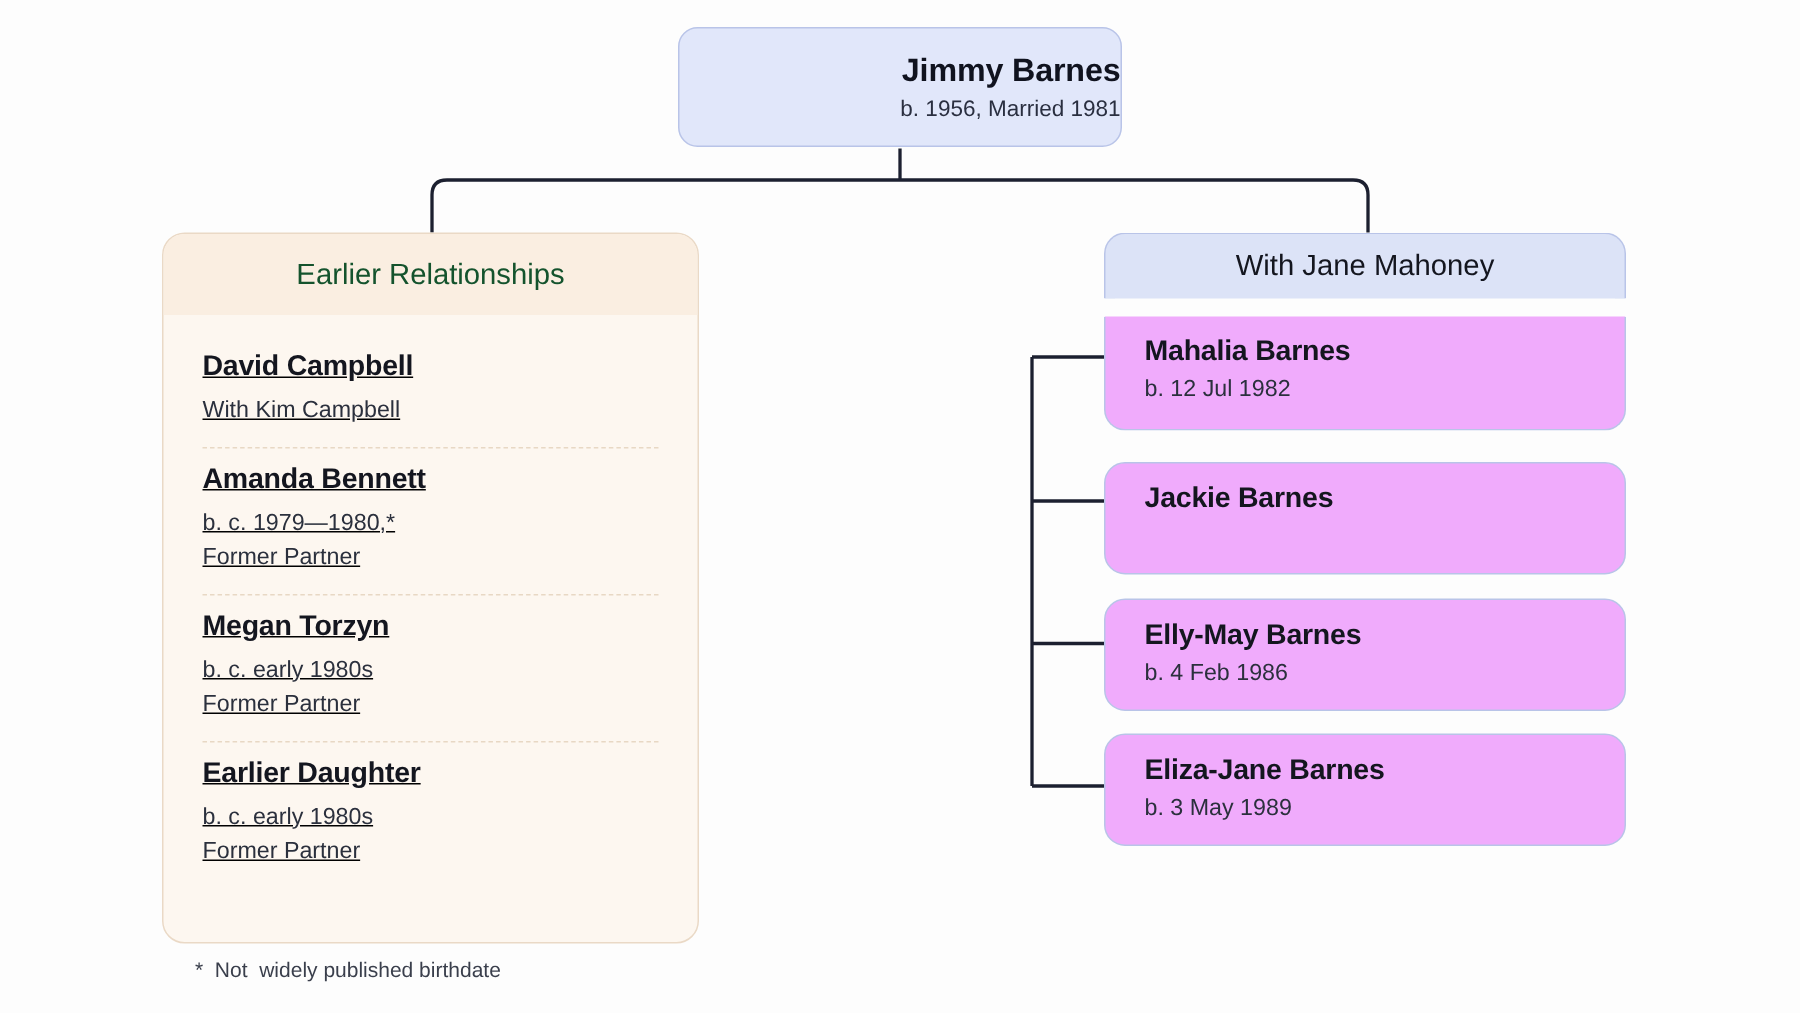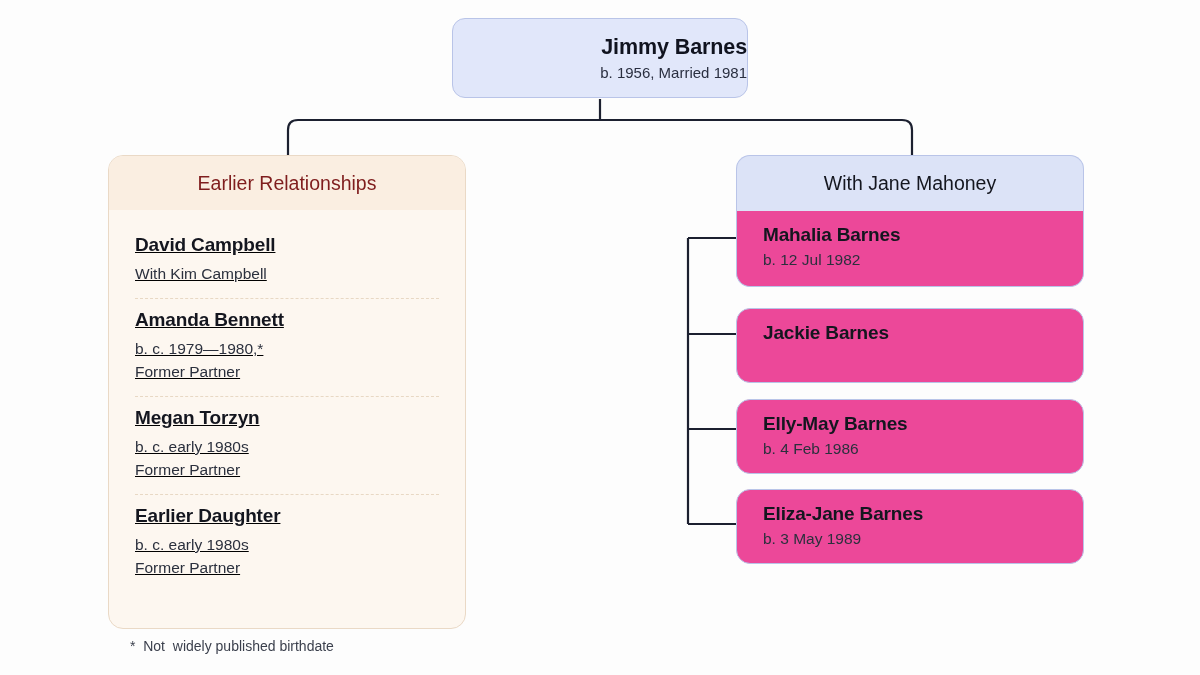--- a/index.html
+++ b/index.html
@@ -72,21 +72,21 @@
     border-radius: 15px;
     overflow: hidden;
   }
   .panel-left-header {
     height: 54px;
     background: #faeee1;
     display: flex;
     align-items: center;
     justify-content: center;
     font-size: 19.5px;
-    color: #7f1d1d;
+    color: #14532d;
   }
   .panel-left-body {
     padding: 14px 26px 10px 26px;
   }
 
   .rel-entry {
     padding: 10px 0 12px 0;
     text-decoration: underline;
   }
   .rel-entry + .rel-entry {
@@ -104,37 +104,37 @@
     color: #2b303d;
     line-height: 1.52;
   }
 
   
   .panel-right-header {
     position: absolute;
     left: 736px;
     top: 155px;
     width: 348px;
-    height: 56px;
+    height: 44px;
     background: #dce3f7;
     border: 1.3px solid #b9c4e8;
     border-bottom: none;
     border-radius: 14px 14px 0 0;
     display: flex;
     align-items: center;
     justify-content: center;
     font-size: 19.5px;
     color: #14161f;
   }
 
   .child-card {
     position: absolute;
     left: 736px;
     width: 348px;
-    background: #ec4899;
+    background: #f0abfc;
     border: 1.3px solid #b9c4e8;
     border-radius: 14px;
     padding: 13px 0 0 26px;
   }
   .child-card.first {
     border-radius: 0 0 14px 14px;
     border-top: none;
   }
   .child-name {
     font-size: 19px;

